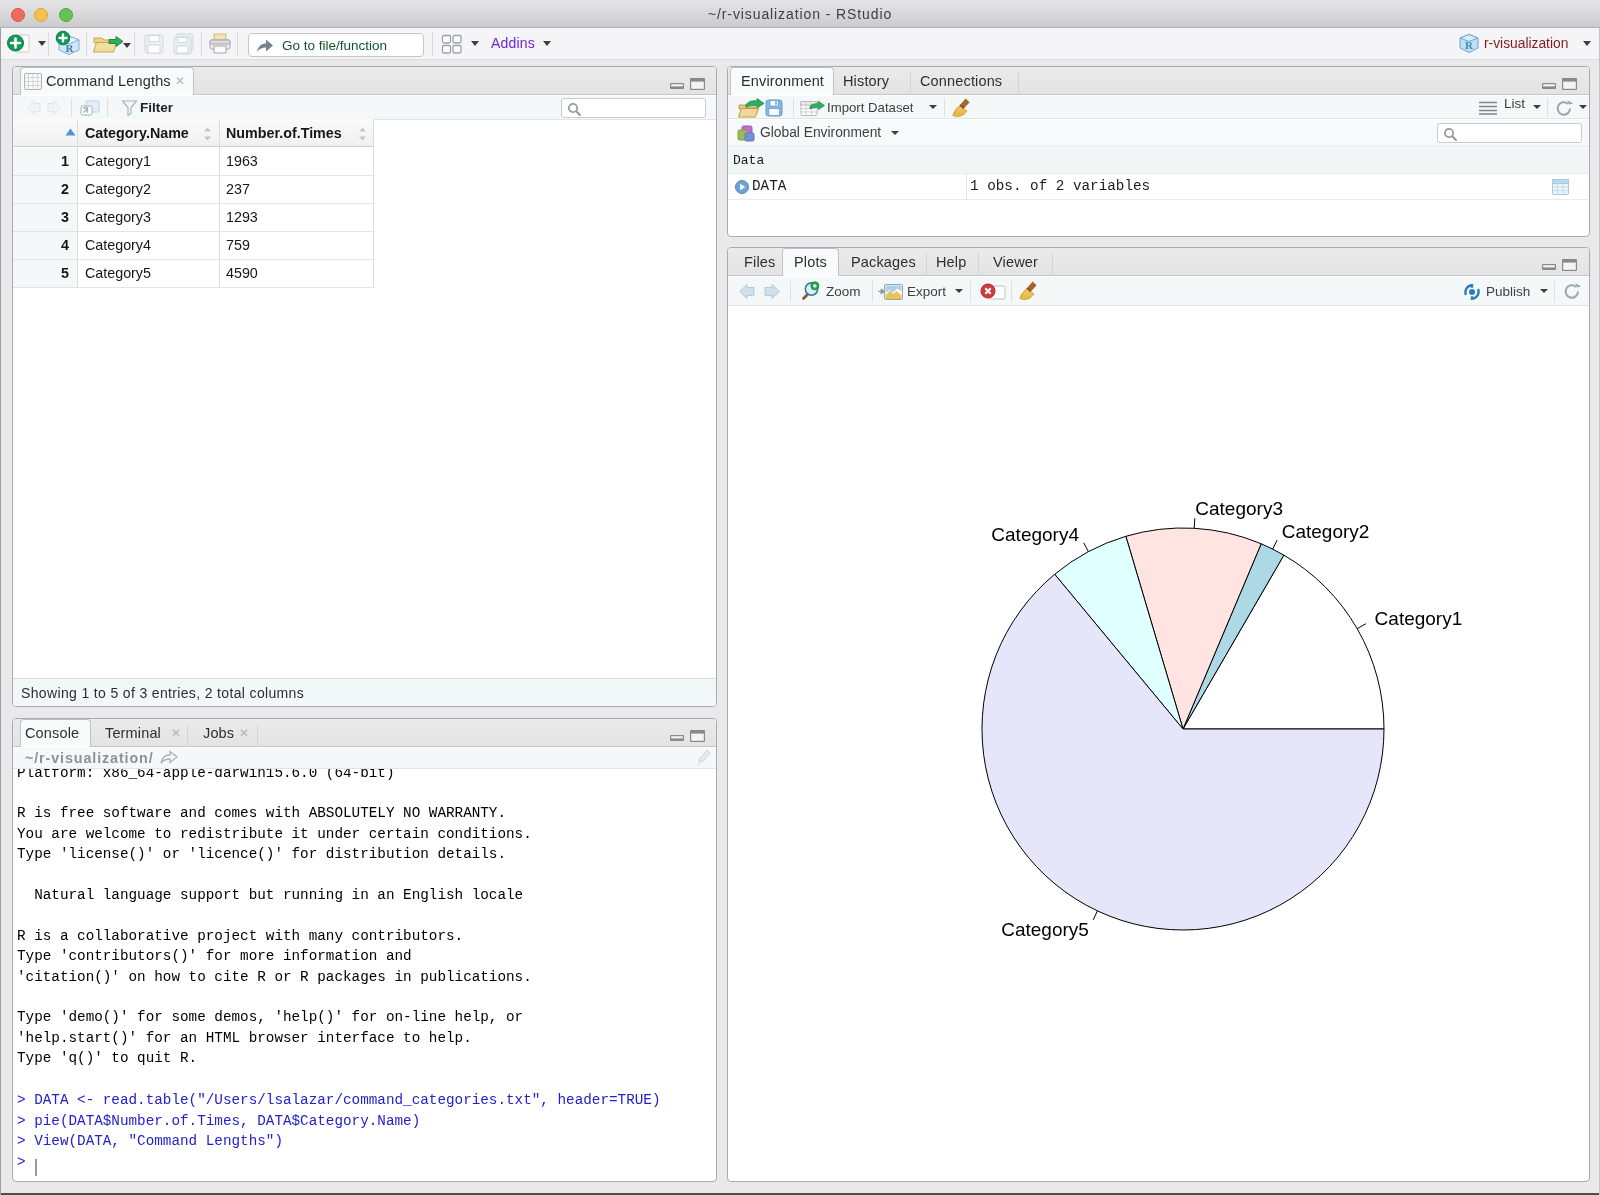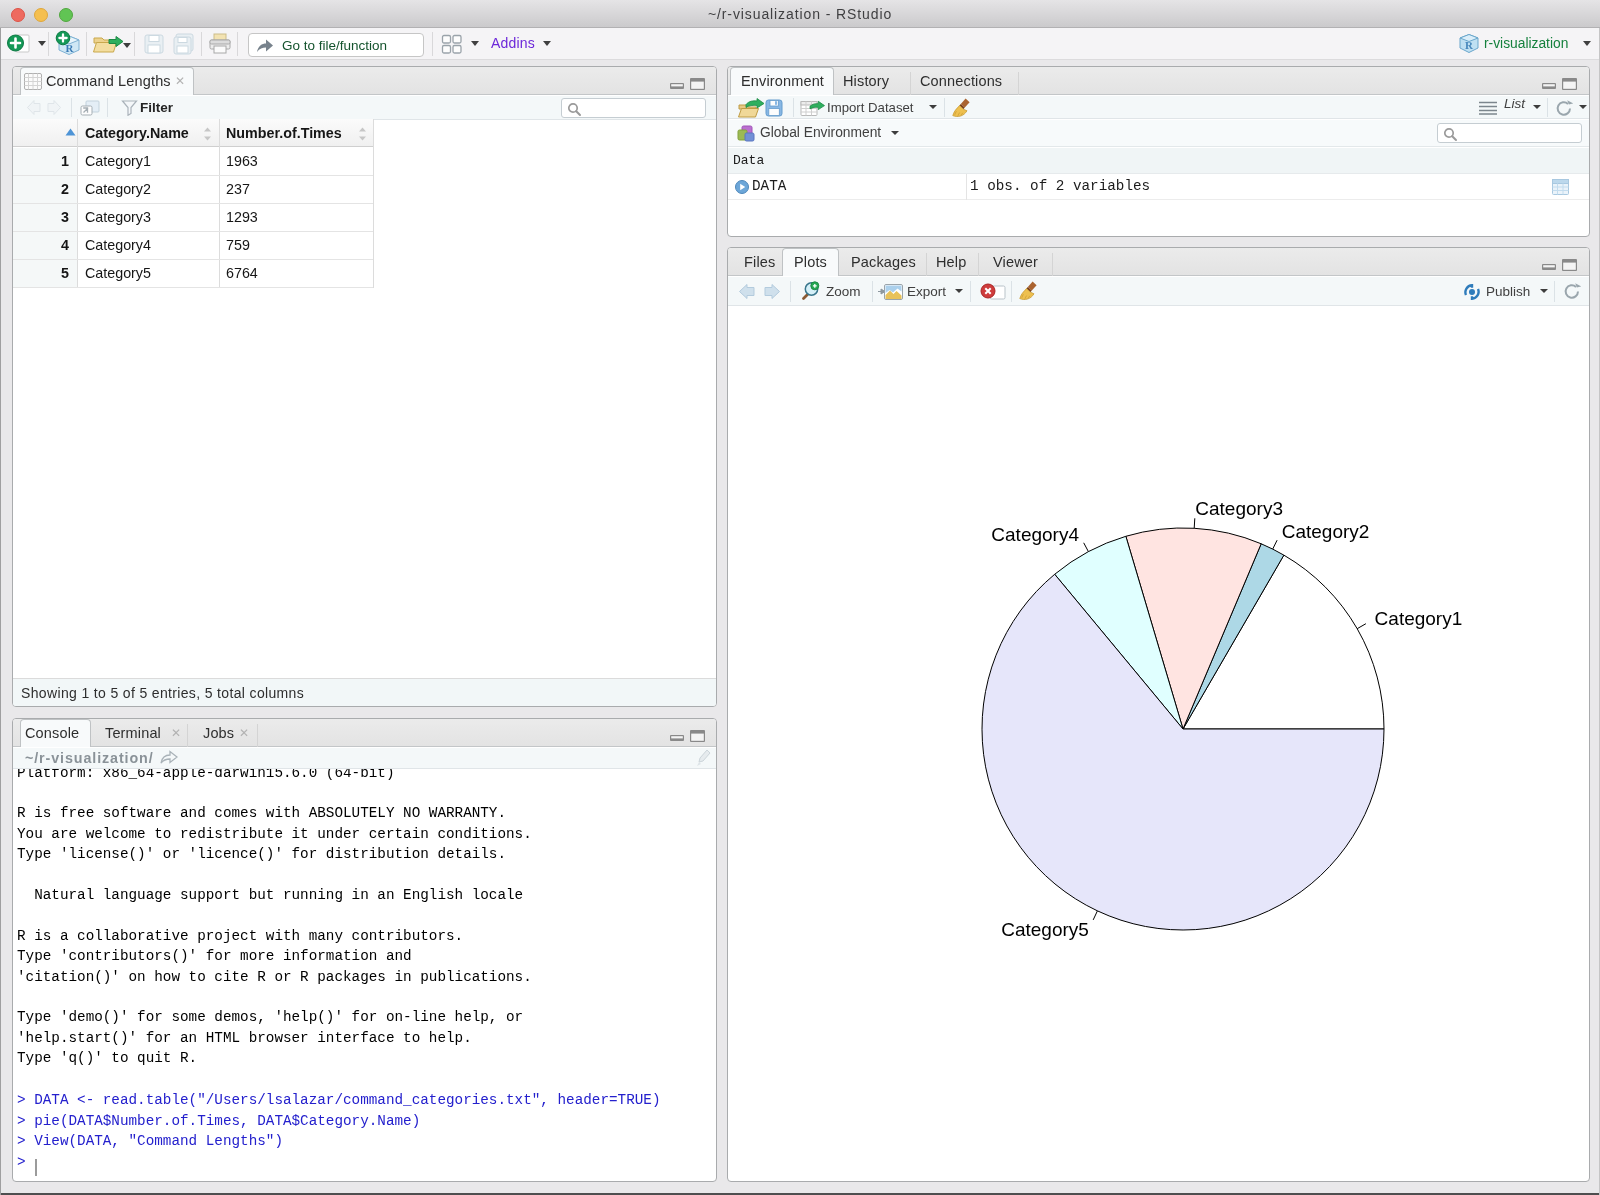--- a/index.html
+++ b/index.html
@@ -114,21 +114,21 @@
     </svg>
     <div class="caret" style="left:471px; top:13px;"></div>
     <div class="abs" style="left:491px; top:7px; font-size:14px; font-weight:400; letter-spacing:0.2px; color:#6d28d9;">Addins</div>
     <div class="caret" style="left:543px; top:13px;"></div>
 
     <svg class="abs" style="left:1458px; top:5px;" width="22" height="22" viewBox="0 0 22 22">
       <path d="M11 1.5 l9 3.5 v10 l-9 4.5 l-9 -4.5 v-10 z" fill="#bfe0f2" stroke="#6aa7cc"></path>
       <path d="M11 1.5 l9 3.5 l-9 3.5 l-9 -3.5 z" fill="#daeefa" stroke="#6aa7cc"></path>
       <text x="11" y="16" font-size="11" font-weight="bold" fill="#4888bc" text-anchor="middle" font-family="Liberation Serif,serif">R</text>
     </svg>
-    <div class="abs" style="left:1484px; top:7.5px; font-size:13.8px; color:#15803d;">r-visualization</div>
+    <div class="abs" style="left:1484px; top:7.5px; font-size:13.8px; color:#7f1d1d;">r-visualization</div>
     <div class="caret" style="left:1583px; top:13px;"></div>
   </div>
 
   <div class="pane" id="pane-data" style="left:12px; top:66px; width:705px; height:641px;">
     <div class="tabstrip">
       <div class="tab-active" style="left:7px; width:174px;"></div>
       <svg class="abs" style="left:11px; top:6px;" width="18" height="17" viewBox="0 0 18 17">
         <rect x="0.5" y="0.5" width="17" height="16" rx="1.5" fill="#fbfbfb" stroke="#b0b0b0"></rect>
         <path d="M0.5 4.5h17M0.5 8.5h17M0.5 12.5h17M4.5 0.5v16M9 0.5v16M13.5 0.5v16" stroke="#d4d4d4" stroke-width="1"></path>
       </svg>
@@ -203,25 +203,25 @@
       <div class="cell" style="left:0; top:146px; width:56px; text-align:right; font-weight:700;">5</div>
       <div class="cell" style="left:72px; top:34px;">Category1</div>
       <div class="cell" style="left:72px; top:62px;">Category2</div>
       <div class="cell" style="left:72px; top:90px;">Category3</div>
       <div class="cell" style="left:72px; top:118px;">Category4</div>
       <div class="cell" style="left:72px; top:146px;">Category5</div>
       <div class="cell" style="left:213px; top:34px;">1963</div>
       <div class="cell" style="left:213px; top:62px;">237</div>
       <div class="cell" style="left:213px; top:90px;">1293</div>
       <div class="cell" style="left:213px; top:118px;">759</div>
-      <div class="cell" style="left:213px; top:146px;">6764</div>
+      <div class="cell" style="left:213px; top:146px;">4590</div>
     </div>
 
     <div class="abs" style="left:0; bottom:0; width:703px; height:28px; background:#f2f7f8; border-top:1px solid #dbdbdb;">
-      <div class="abs" style="left:8px; top:5.5px; font-size:14px; letter-spacing:0.35px; color:#2e2e2e;">Showing 1 to 5 of 5 entries, 5 total columns</div>
+      <div class="abs" style="left:8px; top:5.5px; font-size:14px; letter-spacing:0.35px; color:#2e2e2e;">Showing 1 to 5 of 3 entries, 2 total columns</div>
     </div>
   </div>
 
   <div class="pane" id="pane-console" style="left:12px; top:718px; width:705px; height:464px;">
     <div class="tabstrip">
       <div class="tab-active" style="left:7px; width:71px;"></div>
       <div class="abs tablabel" style="left:12px; top:6px;">Console</div>
       <div class="abs tablabel" style="left:92px; top:6px;">Terminal</div>
       <div class="abs tabx" style="left:158px; top:7px;">✕</div>
       <div class="abs tablabel" style="left:190px; top:6px;">Jobs</div>
@@ -314,21 +314,21 @@
       <svg class="abs" style="left:224px; top:2px;" width="20" height="20" viewBox="0 0 20 20">
         <path d="M13.6 0.6 L17.6 4.2 L12.8 9.6 L8.8 6 Z" fill="#aa6330"></path>
         <path d="M8.8 6 L12.8 9.6 L11.4 11.2 L7.4 7.6 Z" fill="#7e421c"></path>
         <path d="M7.4 7.6 C5 10.6 2.6 12 0.8 17.6 C6 19.6 11.6 18.4 15 12.8 L11.4 11.2 Z" fill="#eec04f" stroke="#c89a33" stroke-width="0.8"></path>
         <path d="M4.4 13.2 C3.6 14.6 3.2 15.4 2.8 16.8 M7.6 14.6 C6.8 15.8 6.4 16.6 6 17.8 M10.8 14.8 C10 16 9.4 16.6 8.8 17.4" stroke="#c89a33" stroke-width="0.7" fill="none"></path>
       </svg>
 
       <svg class="abs" style="left:750px; top:5px;" width="20" height="14" viewBox="0 0 20 14">
         <path d="M1 1.5h18M1 5.5h18M1 9.5h18M1 13h18" stroke="#7c868d" stroke-width="1.6"></path>
       </svg>
-      <div class="abs uilabel" style="left:776px; top:0;font-style:italic;">List</div>
+      <div class="abs uilabel" style="left:776px; top:0;">List</div>
       <div class="caretsm" style="left:805px; top:9px; border-top-color:#3d3d3d;"></div>
       <div class="tsep" style="left:819px; top:2px; height:19px; background:#dbe2e6;"></div>
       <svg class="abs" style="left:827px; top:3px;" width="18" height="18" viewBox="0 0 18 18">
         <path d="M15 9.5 a6.2 6.2 0 1 1 -2 -4.6" fill="none" stroke="#9aa6ad" stroke-width="2"></path>
         <path d="M12.2 1.2 l1.6 4.4 4.4 -1.2 z" fill="#9aa6ad"></path>
       </svg>
       <div class="caretsm" style="left:851px; top:9px; border-top-color:#3d3d3d;"></div>
     </div>
 
     <div class="abs" style="left:0; top:53px; width:861px; height:27px; background:#f7fafb; border-bottom:1px solid #e3e8ea;">

